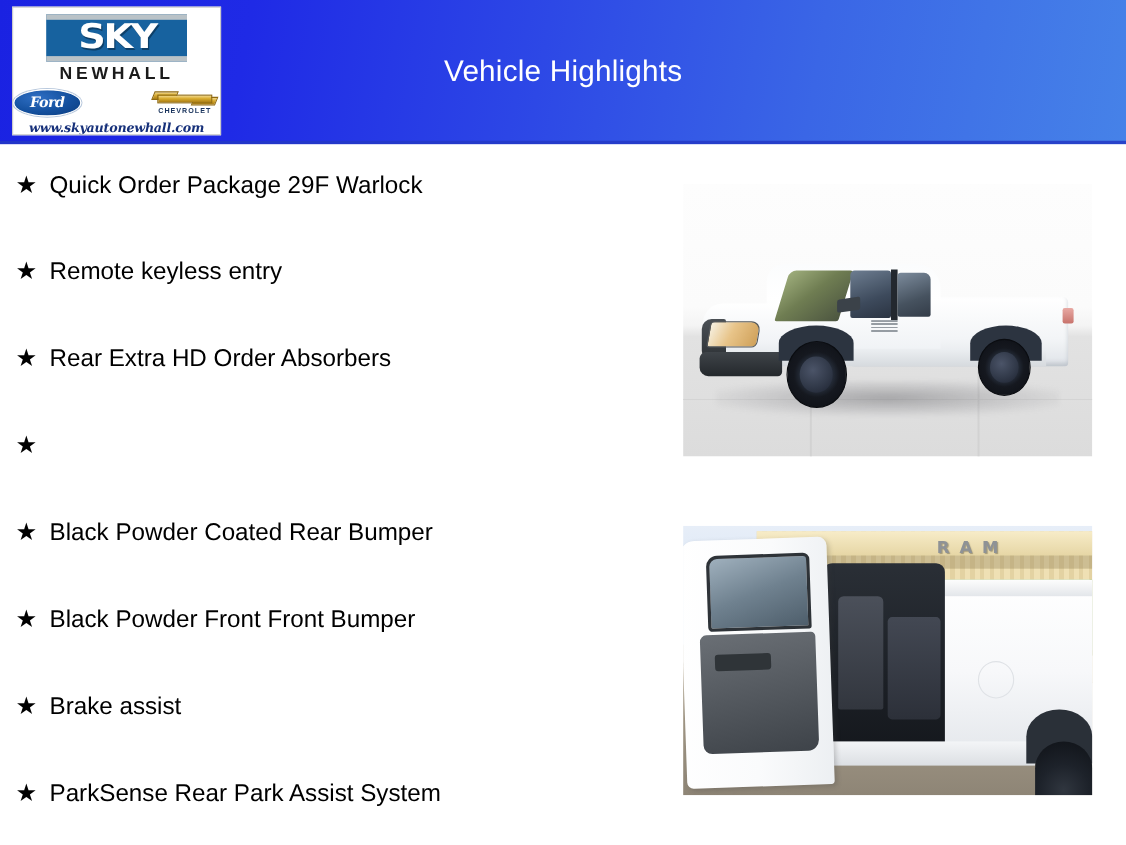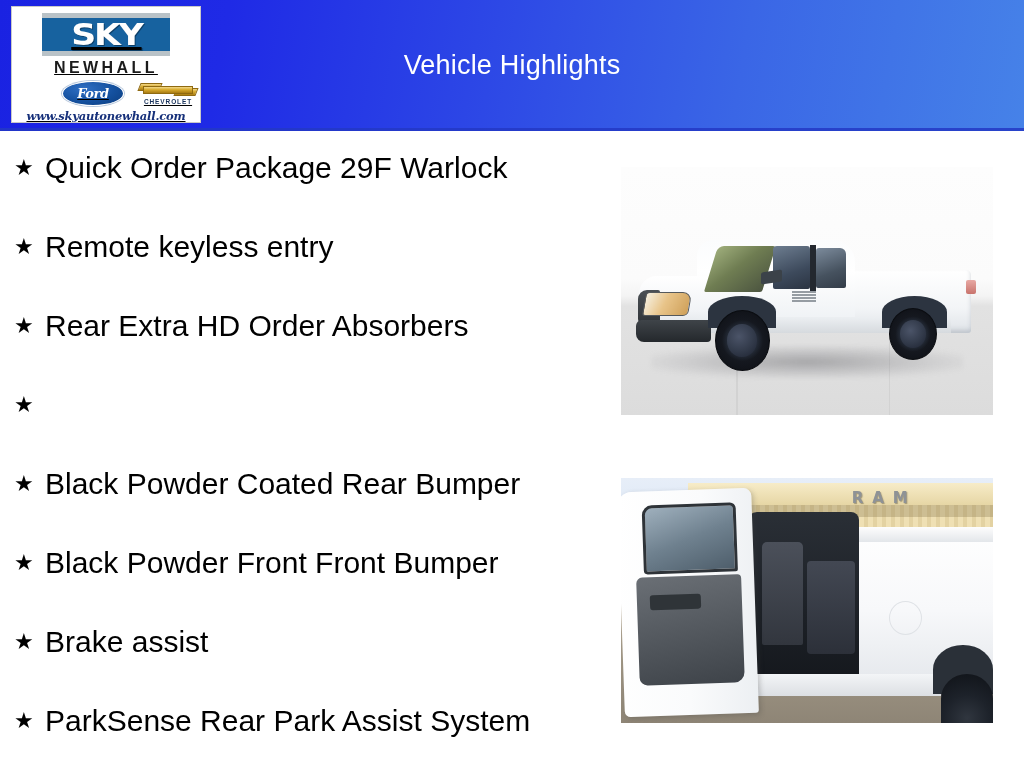--- a/index.html
+++ b/index.html
@@ -54,21 +54,20 @@
     height: 117px;
     background: #ffffff;
     border: 1px solid #c9c9c9;
     box-sizing: border-box;
     display: flex;
     flex-direction: column;
     align-items: center;
     justify-content: flex-start;
     padding-top: 6px;
     overflow: hidden;
-    text-decoration: underline;
   }
   .sky-plate {
     width: 128px;
     height: 49px;
     position: relative;
     display: flex;
     align-items: center;
     justify-content: center;
     background: #17629f;
     border-top: 5px solid #b9c2c7;
@@ -91,21 +90,21 @@
     font-size: 16px;
     font-weight: bold;
     letter-spacing: 3.4px;
     line-height: 1;
   }
   .brand-row {
     margin-top: 5px;
     width: 100%;
     display: flex;
     align-items: center;
-    justify-content: flex-end;
+    justify-content: space-between;
     gap: 12px;
   }
   .ford-oval {
     width: 62px;
     height: 25px;
     border-radius: 50%;
     background: radial-gradient(ellipse at 35% 30%, #2f6fc4 0%, #14509e 55%, #0b3c7d 100%);
     border: 1.5px solid #ffffff;
     box-shadow: 0 0 0 1px #b9c9dd;
     display: flex;
@@ -191,21 +190,21 @@
   .bullet-star {
     width: 31px;
     flex: 0 0 31px;
     color: #000000;
     font-size: 22px;
     line-height: 30px;
     text-align: left;
   }
   .bullet-text {
     color: #000000;
-    font-size: 30px;
+    font-size: 22px;
     line-height: 30px;
     white-space: nowrap;
   }
 
   
   .photo {
     position: absolute;
     overflow: hidden;
     background: #ffffff;
   }

